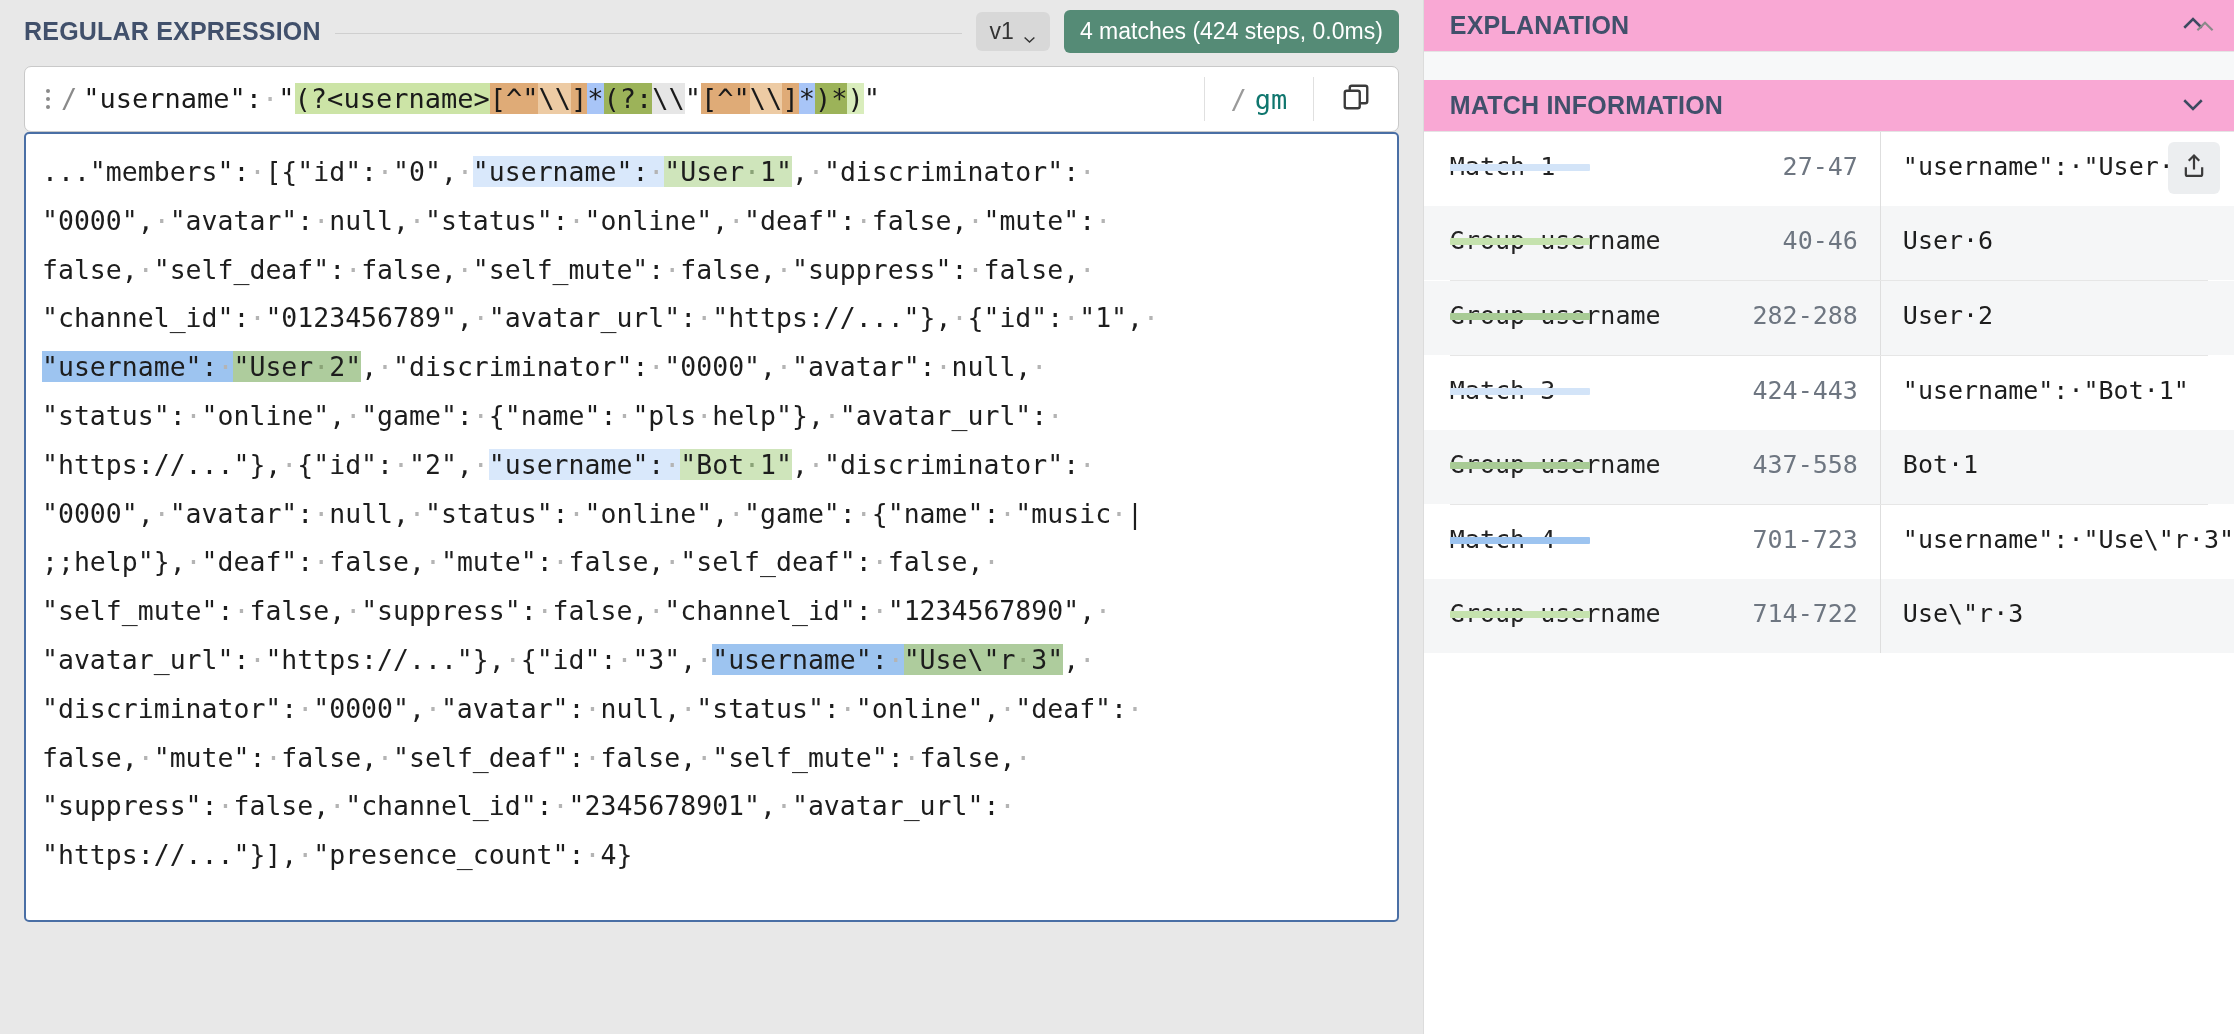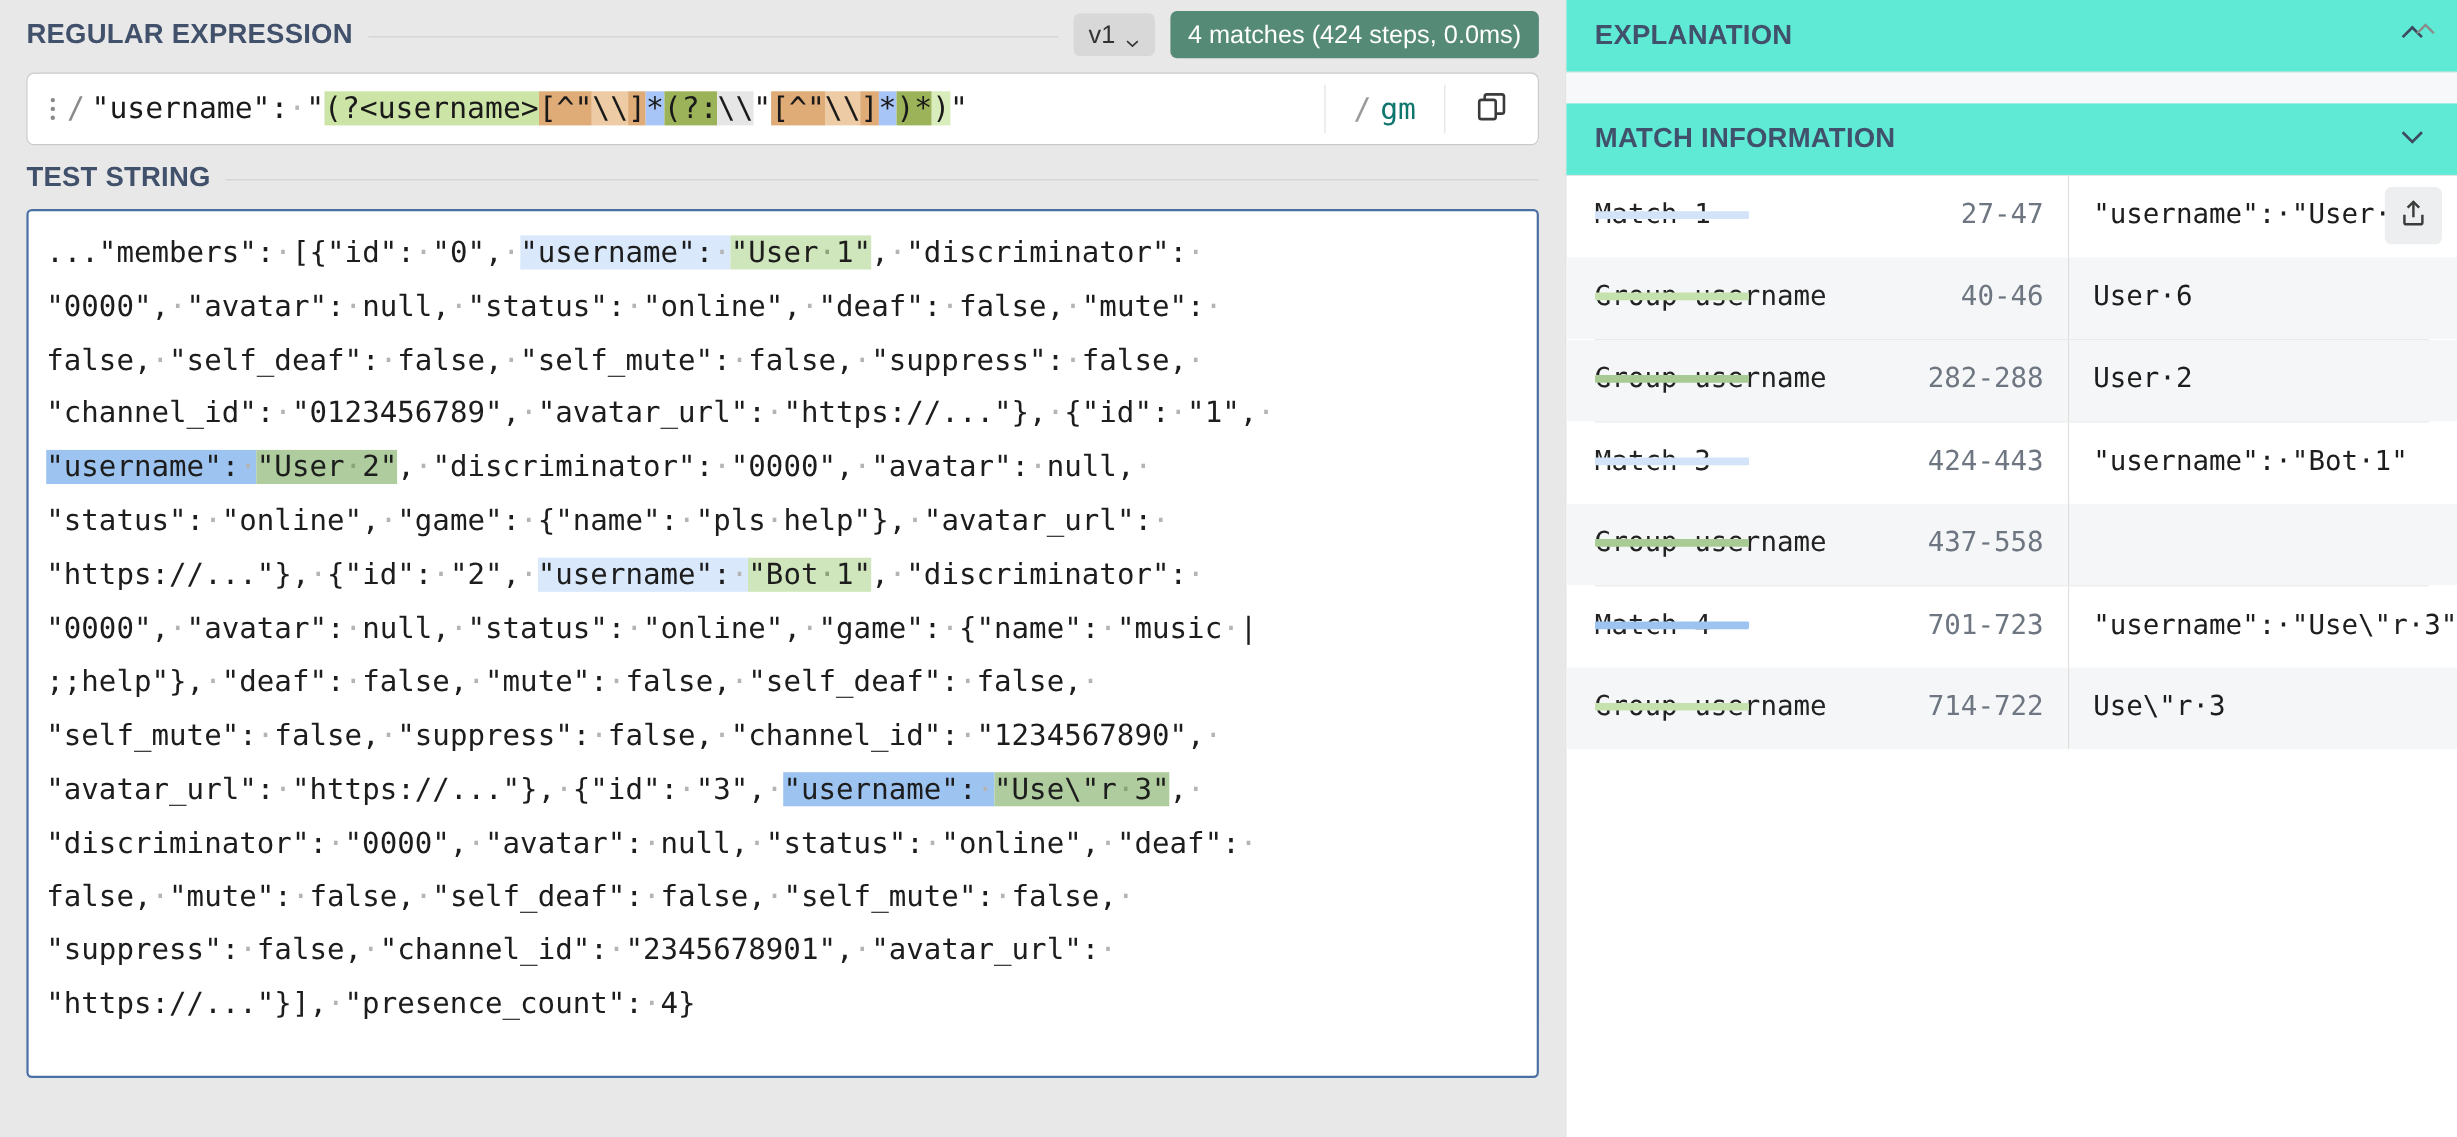--- a/index.html
+++ b/index.html
@@ -158,26 +158,26 @@
 
   
   .right-pane {
     width: 852px;
     height: 1034px;
     background: #fff;
     border-left: 1px solid #dcdcdc;
     position: relative;
   }
   .panel-head {
-    height: 66px;
+    height: 52px;
     display: flex; align-items: center;
     padding: 0 26px;
     border-bottom: 1px solid #e4e4e4;
     cursor: pointer;
-    background: #5eead4;
+    background: #f9a8d4;
   }
   .panel-head .ptitle {
     flex: 1;
     font-size: 25px;
     font-weight: bold;
     color: #41506b;
     letter-spacing: 0.2px;
   }
   .gap-strip { height: 28px; background: #f7f8f9; }
 
@@ -290,24 +290,20 @@
       <div class="copy-cell">
         <span>
           <svg width="30" height="30" viewBox="0 0 24 24" fill="none" stroke="#3b3b3b" stroke-width="1.9">
             <rect x="3" y="7" width="12" height="14" rx="1.6"></rect>
             <path d="M7 7 V4.6 A1.6 1.6 0 0 1 8.6 3 H19.4 A1.6 1.6 0 0 1 21 4.6 V15.4 A1.6 1.6 0 0 1 19.4 17 H15"></path>
           </svg>
         </span>
       </div>
     </div>
 
-    <div class="ts-head">
-      <div class="section-title">TEST STRING</div>
-      <div class="head-rule"></div>
-    </div>
 
     <div class="test-area">
       <div class="ts-text"><span>..."members":<span class="dot">·</span>[{"id":<span class="dot">·</span>"0",<span class="dot">·</span><span class="m-dim">"username":<span class="dot">·</span></span><span class="g-dim">"User<span class="dot-g">·</span>1"</span><span class="m-dim"></span>,<span class="dot">·</span>"discriminator":<span class="dot">·</span></span>
 <span>"0000",<span class="dot">·</span>"avatar":<span class="dot">·</span>null,<span class="dot">·</span>"status":<span class="dot">·</span>"online",<span class="dot">·</span>"deaf":<span class="dot">·</span>false,<span class="dot">·</span>"mute":<span class="dot">·</span></span>
 <span>false,<span class="dot">·</span>"self_deaf":<span class="dot">·</span>false,<span class="dot">·</span>"self_mute":<span class="dot">·</span>false,<span class="dot">·</span>"suppress":<span class="dot">·</span>false,<span class="dot">·</span></span>
 <span>"channel_id":<span class="dot">·</span>"0123456789",<span class="dot">·</span>"avatar_url":<span class="dot">·</span>"https://..."},<span class="dot">·</span>{"id":<span class="dot">·</span>"1",<span class="dot">·</span></span>
 <span><span class="m-strong">"username":<span class="dot">·</span></span><span class="g-strong">"User<span class="dot-g">·</span>2"</span><span class="m-strong"></span>,<span class="dot">·</span>"discriminator":<span class="dot">·</span>"0000",<span class="dot">·</span>"avatar":<span class="dot">·</span>null,<span class="dot">·</span></span>
 <span>"status":<span class="dot">·</span>"online",<span class="dot">·</span>"game":<span class="dot">·</span>{"name":<span class="dot">·</span>"pls<span class="dot">·</span>help"},<span class="dot">·</span>"avatar_url":<span class="dot">·</span></span>
 <span>"https://..."},<span class="dot">·</span>{"id":<span class="dot">·</span>"2",<span class="dot">·</span><span class="m-dim">"username":<span class="dot">·</span></span><span class="g-dim">"Bot<span class="dot-g">·</span>1"</span>,<span class="dot">·</span>"discriminator":<span class="dot">·</span></span>
 <span>"0000",<span class="dot">·</span>"avatar":<span class="dot">·</span>null,<span class="dot">·</span>"status":<span class="dot">·</span>"online",<span class="dot">·</span>"game":<span class="dot">·</span>{"name":<span class="dot">·</span>"music<span class="dot">·</span>|</span>
@@ -394,20 +390,21 @@
         <div class="mi-divider"></div>
         <div class="mi-value">"username":·"Bot·1"</div>
       </div>
       <div class="mi-row alt">
         <div class="mi-label">
           <span>Group username</span>
           <span class="bar bar-g-strong"></span>
         </div>
         <div class="mi-range">437-558</div>
         <div class="mi-divider"></div>
+        <div class="mi-value">Bot·1</div>
       </div>
       <div class="group-sep"></div>
 
       <div class="mi-row">
         <div class="mi-label">
           <span>Match 4</span>
           <span class="bar bar-m-strong"></span>
         </div>
         <div class="mi-range">701-723</div>
         <div class="mi-divider"></div>

